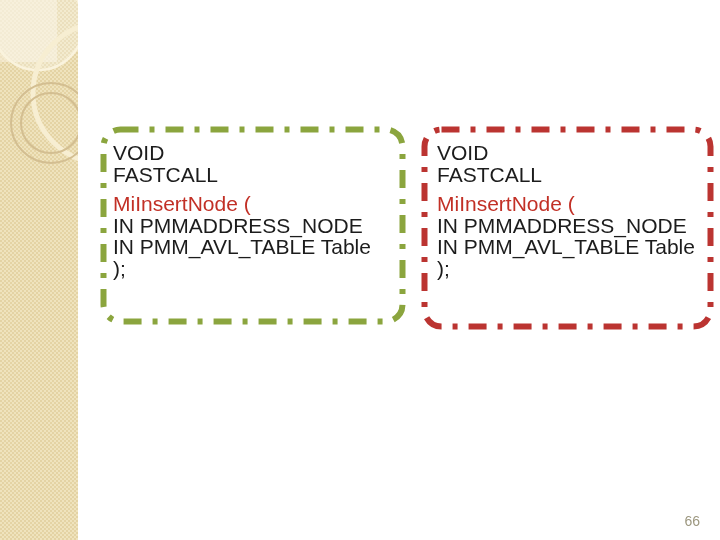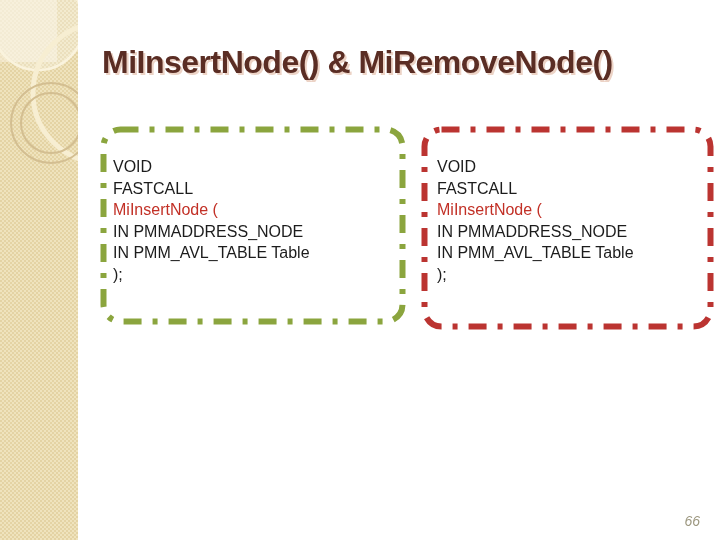--- a/index.html
+++ b/index.html
@@ -24,49 +24,48 @@
     white-space:nowrap;
   }
   
   .codebox { position:absolute; }
   .codebox.green { left:100px; top:126px; width:306px; height:199px; }
   .codebox.red   { left:421px; top:126px; width:293px; height:204px; }
   .border-svg { position:absolute; left:0; top:0; width:100%; height:100%; }
   .codebox.green .border-svg rect { stroke:var(--green_border,#8ba53e); }
   .codebox.red   .border-svg rect { stroke:var(--red_border,#bb3431); }
   .code {
-    position:absolute; left:13px; top:30px;
-    font-size:16px; line-height:21.5px;
+    position:absolute; left:13px; top:16px;
+    font-size:21px; line-height:21.5px;
     color:var(--code_black,#1c1c1c);
     white-space:nowrap;
   }
   .codebox.red .code { left:16px; }
-  .line.hl { color:var(--highlight_red,#c23026); }
+  .line.hl { color:var(--highlight_red,#c23026);margin-top:8px; }
   
   .page-number {
     position:absolute; right:20px; bottom:11px;
-    font-size:14px; color:var(--page_number_gray,#9c977f);font-style:italic;
+    font-size:14px; color:var(--page_number_gray,#9c977f);
   }
 </style>
 </head>
 <body>
 
 <div class="slide">
 
   <aside class="sidebar">
     <svg width="78" height="540" viewBox="0 0 78 540">
       <rect x="0" y="0" width="57" height="62" fill="#f7eeda" opacity="0.6"></rect>
       <circle cx="38" cy="24" r="46" fill="rgba(255,255,255,0.28)" stroke="#faf3dd" stroke-width="2.5"></circle>
       <circle cx="103" cy="93" r="70" fill="none" stroke="#f7eed2" stroke-width="5"></circle>
       <circle cx="51" cy="123" r="40" fill="none" stroke="#d3be91" stroke-width="2"></circle>
       <circle cx="51" cy="123" r="30" fill="none" stroke="#d3be91" stroke-width="2"></circle>
     </svg>
   </aside>
 
-  <h1 class="title">MiInsertNode() &amp; MiRemoveNode()</h1>
 
   <section class="codebox green">
     <svg class="border-svg" viewBox="0 0 306 199" preserveAspectRatio="none">
       <rect x="3.5" y="3.5" width="299" height="192" rx="17" fill="none" stroke-width="6" stroke-dasharray="18 11 5 11"></rect>
     </svg>
     <div class="code">
       <div class="line">VOID</div>
       <div class="line">FASTCALL</div>
       <div class="line hl">MiInsertNode (</div>
       <div class="line">IN PMMADDRESS_NODE</div>

